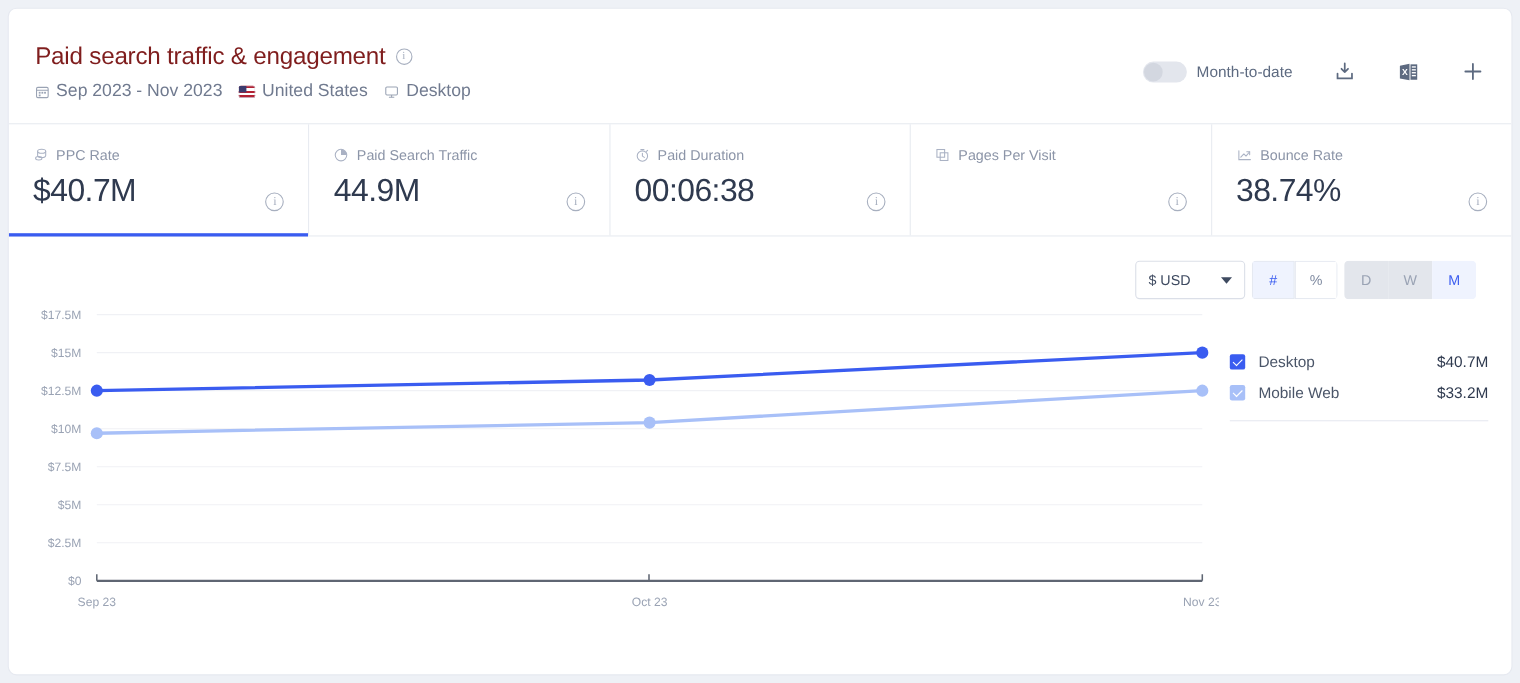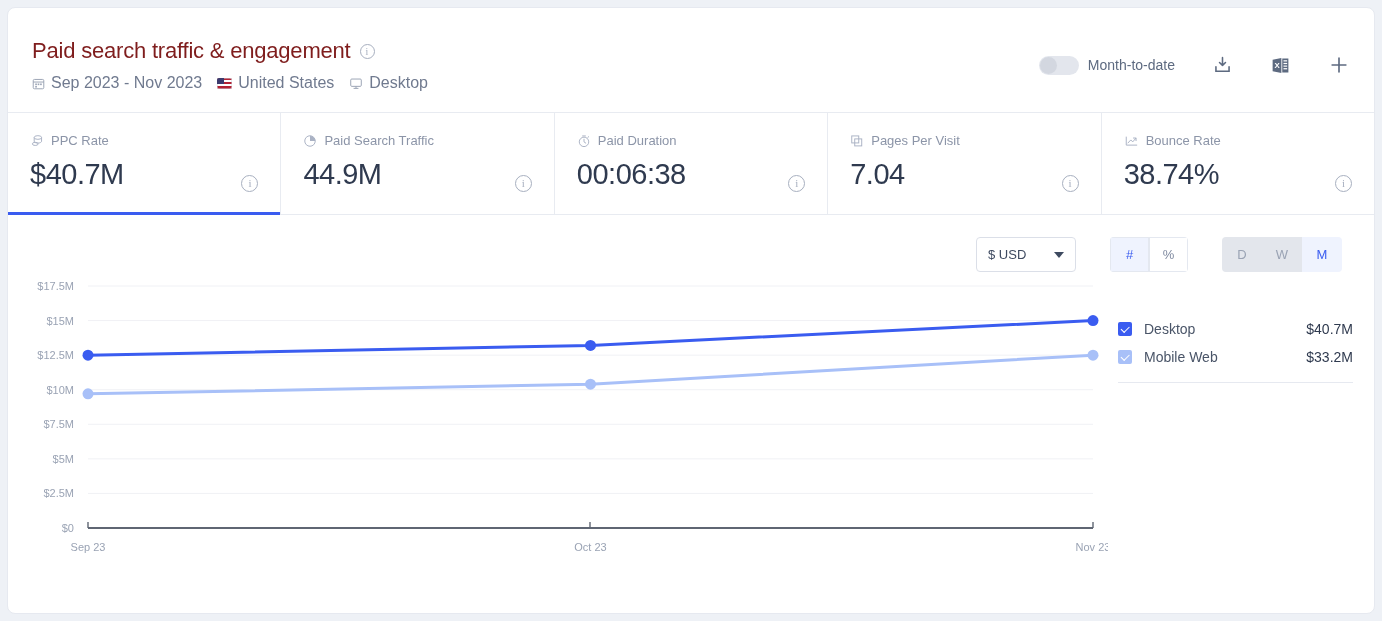--- a/index.html
+++ b/index.html
@@ -60,21 +60,21 @@
   .kpi:last-child { border-right: none; }
   .kpi.active::after {
     content: ""; position: absolute; left: 0; right: 0; bottom: -1px; height: 3px; background: #3a5cf0;
   }
   .kpi-label { display: flex; align-items: center; gap: 7px; font-size: 13px; color: #8c95a8; }
   .kpi-value { margin-top: 10px; font-size: 29px; color: #2f3a4f; letter-spacing: -0.5px; }
   .kpi-info { position: absolute; right: 22px; bottom: 22px; }
 
   
   .chart-area { position: relative; height: 398px; }
-  .controls { position: absolute; right: 32px; top: 22px; display: flex; align-items: center; gap: 34px; }
+  .controls { position: absolute; right: 32px; top: 22px; display: flex; align-items: center; gap: 6px; }
   .select {
     width: 100px; height: 35px; border: 1px solid #dbdfe8; border-radius: 4px;
     display: flex; align-items: center; justify-content: space-between;
     padding: 0 11px; font-size: 13px; color: #3e4a60; background: #fff;
   }
   .caret { width: 0; height: 0; border-left: 5px solid transparent; border-right: 5px solid transparent; border-top: 6px solid #3e4a60; }
   .segmented { display: flex; height: 35px; border-radius: 4px; overflow: hidden; }
   .seg { width: 39px; display: flex; align-items: center; justify-content: center; font-size: 13px; }
   .seg.a-off { background: #ffffff; color: #7f8aa0; border: 1px solid #e4e8f0; }
   .seg.a-on  { background: #eff3fe; color: #3a5cf0; border: 1px solid #e4e8f0; }
@@ -210,21 +210,20 @@
     </div>
 
     <div class="kpi">
       <div class="kpi-label">
         <svg width="14" height="14" viewBox="0 0 16 16">
           <rect x="2" y="2.2" width="8" height="8" fill="none" stroke="#aab2c4" stroke-width="1.1"></rect>
           <rect x="5.4" y="5.6" width="8" height="8" fill="none" stroke="#aab2c4" stroke-width="1.1"></rect>
         </svg>
         <span>Pages Per Visit</span>
       </div>
-      <div class="kpi-value">7.04</div>
       <span class="info-circle lg kpi-info">i</span>
     </div>
 
     <div class="kpi">
       <div class="kpi-label">
         <svg width="15" height="14" viewBox="0 0 16 16">
           <path d="M2 3.5v9.2h12" fill="none" stroke="#aab2c4" stroke-width="1.1" stroke-linecap="round"></path>
           <path d="M4 10.2l3.2-3.4 2.2 2.2 3.6-4.2" fill="none" stroke="#aab2c4" stroke-width="1.1" stroke-linecap="round" stroke-linejoin="round"></path>
           <path d="M10.2 4.6h3v3" fill="none" stroke="#aab2c4" stroke-width="1.1" stroke-linecap="round"></path>
         </svg>

